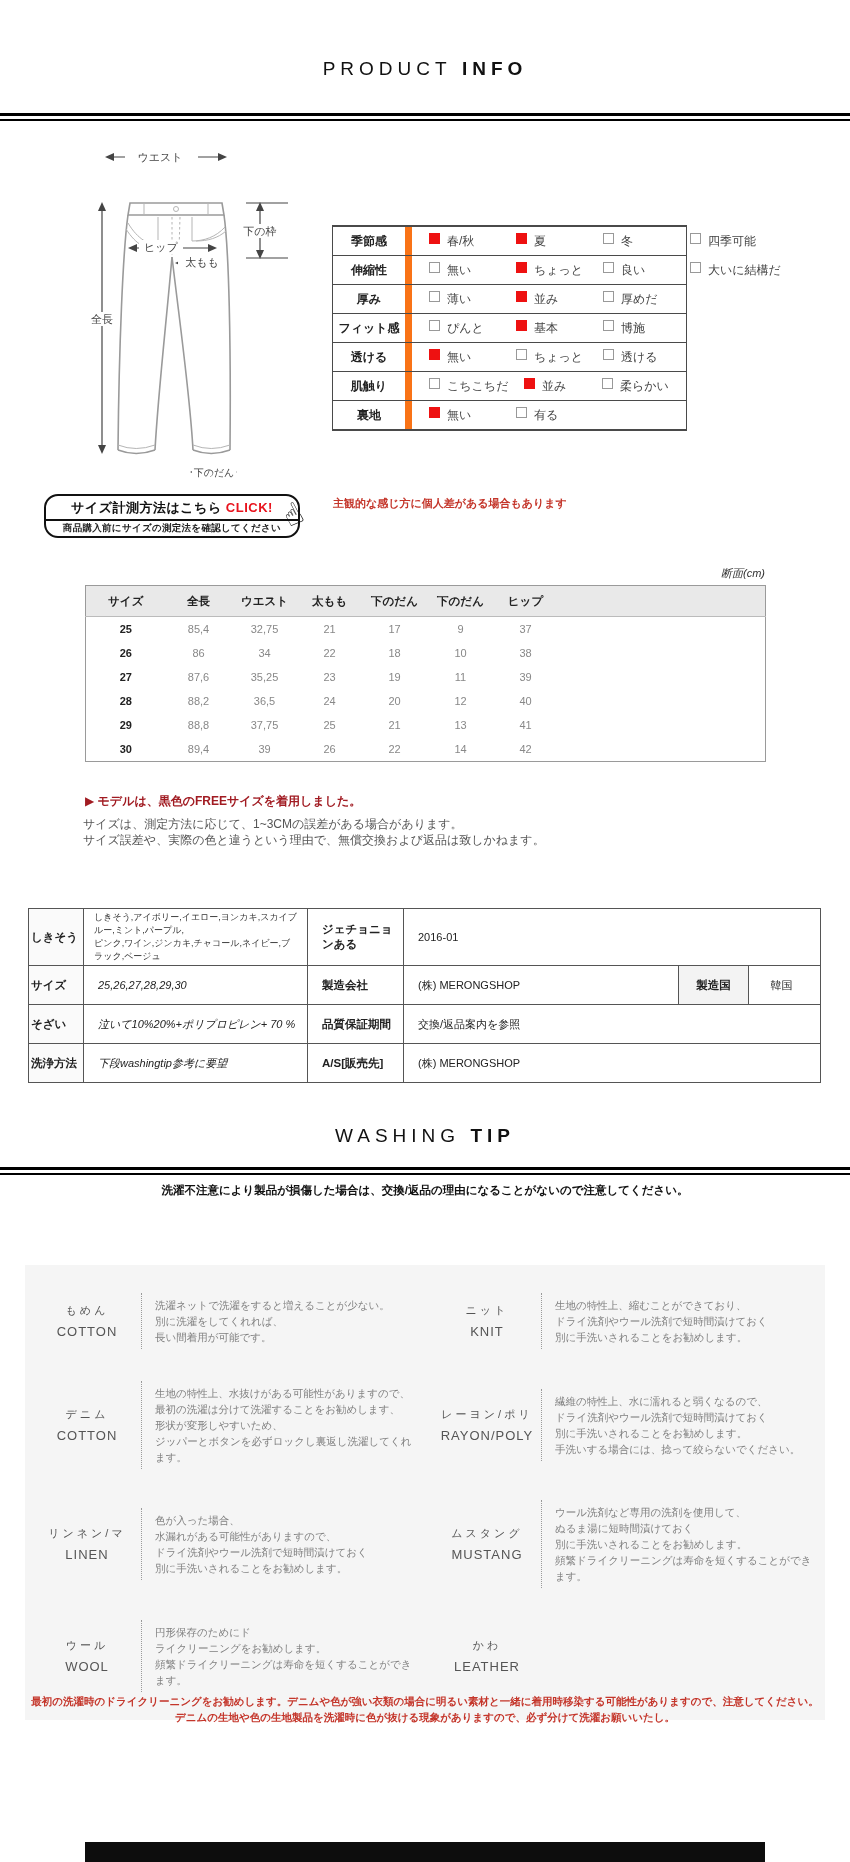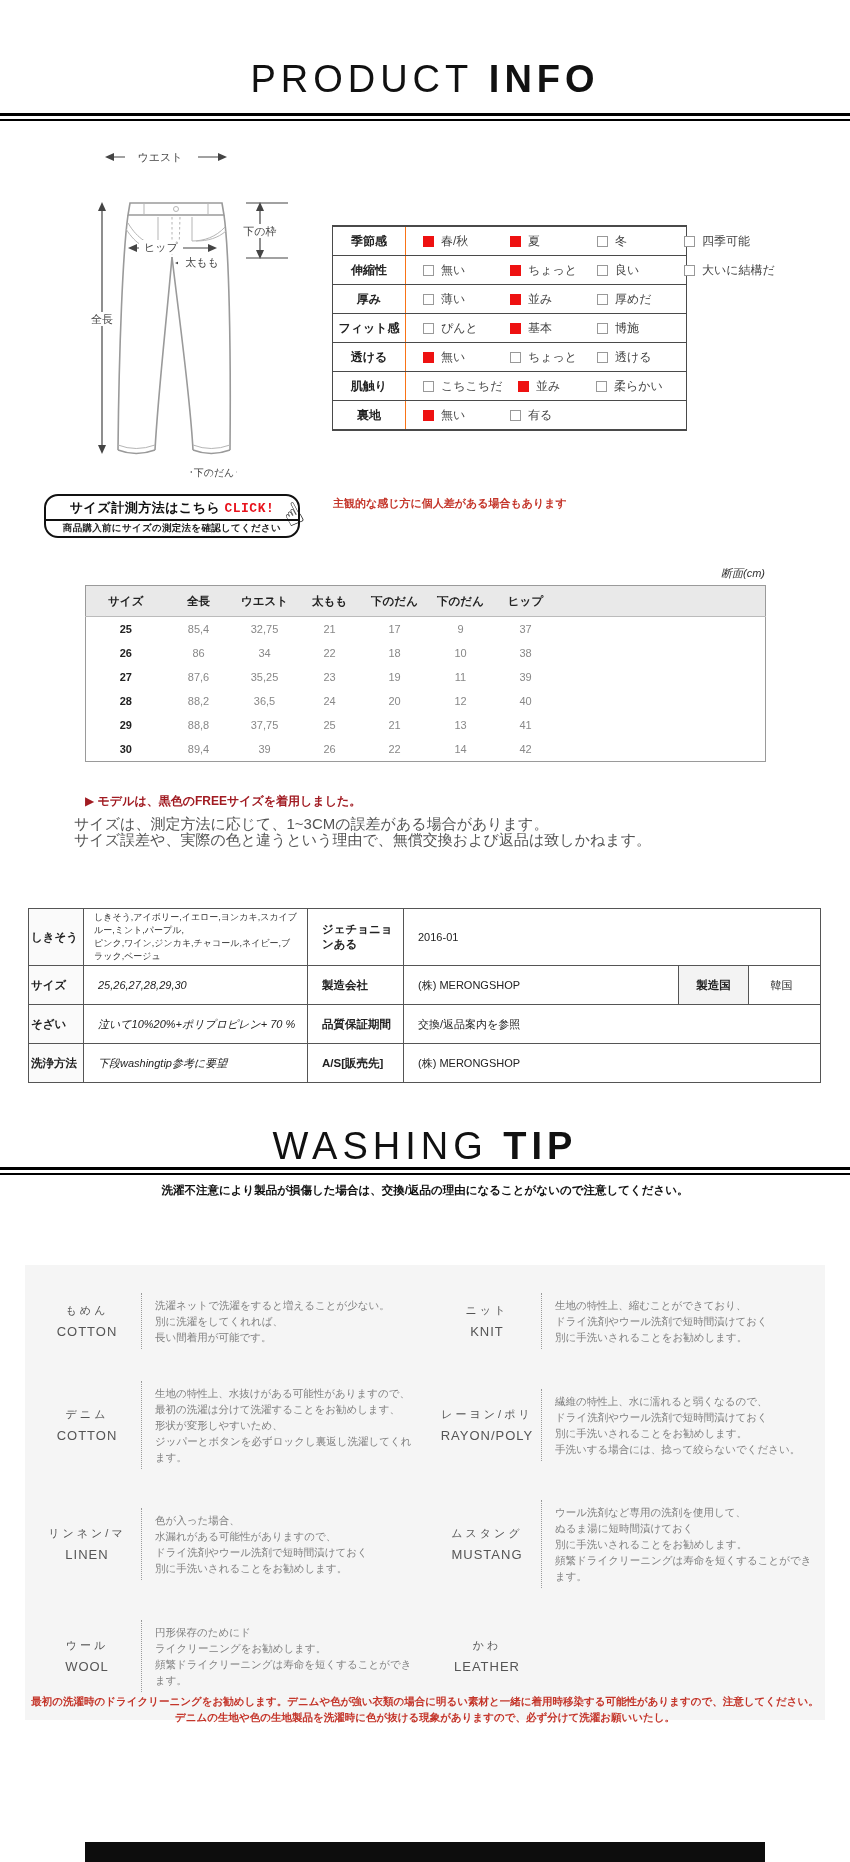--- a/index.html
+++ b/index.html
@@ -1,67 +1,67 @@
 <!DOCTYPE html>
 <html><head>
 <meta charset="utf-8">
 <style>
   html,body{margin:0;padding:0;background:#fff;}
   .wrap{position:relative;width:850px;height:1862px;background:#fff;overflow:hidden;
         font-family:"Liberation Sans","DejaVu Sans",sans-serif;color:#333;}
   .abs{position:absolute;}
 
   
-  .sec-title{width:100%;text-align:center;font-size:38px;color:#111;letter-spacing:5px;}
+  .sec-title{width:100%;text-align:center;font-size:19px;color:#111;letter-spacing:5px;}
   .sec-title .thin{font-weight:200;}
   .sec-title .bold{font-weight:700;}
   .dbl-line{width:100%;}
   .dbl-line .l1{height:3px;background:#000;}
   .dbl-line .l2{height:2px;background:#000;margin-top:3px;}
 
   
   .diagram-label{position:absolute;font-size:11px;color:#444;background:#fff;text-align:center;line-height:14px;}
   svg .pants{fill:none;stroke:#9a9a9a;stroke-width:1.6;}
   svg .pants-thin{fill:none;stroke:#b5b5b5;stroke-width:1;}
   svg .fly{fill:none;stroke:#b5b5b5;stroke-width:1;stroke-dasharray:2.5,2.5;}
   svg .arr{stroke:#444;stroke-width:1.2;fill:none;}
   svg .ah{fill:#444;stroke:none;}
 
   
   .attr-table{position:absolute;left:332px;top:225px;width:353px;border:1px solid #4a4a4a;border-bottom:2px solid #4a4a4a;border-top:2px solid #4a4a4a;}
   .attr-row{display:flex;border-bottom:1px solid #4a4a4a;height:28px;align-items:center;}
   .attr-row:last-child{border-bottom:none;}
   .attr-label{width:72px;flex:0 0 72px;text-align:center;font-size:12px;font-weight:bold;color:#222;
-              border-right:1px solid #f97316;align-self:stretch;display:flex;align-items:center;justify-content:center;}
+              border-right:7px solid #f97316;align-self:stretch;display:flex;align-items:center;justify-content:center;}
   .attr-opts{display:flex;align-items:center;padding-left:17px;flex:1;}
-  .opt{display:flex;align-items:center;font-size:12px;color:#444;width:87px;flex:0 0 auto;}
+  .opt{display:flex;font-size:12px;color:#444;width:87px;flex:0 0 auto;}
   .opt:last-child{width:auto;}
   .opt-box{width:9px;height:9px;border:1px solid #999;background:#fff;margin-right:7px;flex:0 0 auto;}
   .opt-box[data-checked="true"]{background:#ee1111;border-color:#ee1111;}
 
   
   .click-btn{position:absolute;left:44px;top:494px;width:252px;height:40px;border:2px solid #111;border-radius:14px;
              background:#fff;text-align:center;cursor:pointer;}
   .click-btn .line1{font-size:13px;font-weight:bold;color:#111;margin-top:3px;letter-spacing:0.5px;}
-  .click-btn .line1 .red{color:#e8131d;font-family:Liberation Mono, monospace;}
+  .click-btn .line1 .red{color:#e8131d;}
   .click-btn .divider{height:2px;background:#111;margin:2px 0 1px 0;}
   .click-btn .line2{font-size:9.5px;font-weight:bold;color:#222;letter-spacing:0.3px;}
   .hand-icon{position:absolute;right:-4px;top:4px;font-size:30px;color:#111;transform:rotate(-28deg);background:transparent;line-height:30px;}
 
   .notice-red{position:absolute;left:333px;top:494px;font-size:11px;line-height:18px;color:#c4352a;font-weight:bold;}
 
   
   .unit-label{position:absolute;right:85px;top:566px;font-size:11px;font-style:italic;color:#333;}
   .size-table{position:absolute;left:85px;top:585px;width:680px;border-collapse:collapse;table-layout:fixed;border:1px solid #9a9a9a;}
   .size-table th{background:#e9e9e9;font-size:11.5px;font-weight:bold;color:#222;height:28px;border-bottom:1px solid #bbb;}
   .size-table td{font-size:11px;color:#888;text-align:center;height:22px;}
   .size-table td.szcol{color:#222;font-weight:bold;}
 
   .model-note{position:absolute;left:85px;top:793px;font-size:12px;font-weight:bold;color:#a11b22;}
-  .size-notes{position:absolute;left:74px;top:816px;font-size:15px;line-height:16px;color:#555;white-space:pre-line;}
+  .size-notes{position:absolute;left:83px;top:816px;font-size:12px;line-height:16px;color:#555;white-space:pre-line;}
 
   
   .det-table{position:absolute;left:28px;top:908px;width:792px;border-collapse:collapse;table-layout:fixed;border:1px solid #555;}
   .det-table td{border:1px solid #555;font-size:11px;color:#222;padding:2px 8px;height:39px;box-sizing:border-box;}
   .det-table td.lab{background:#fafafa;font-weight:bold;text-align:left;font-size:11.5px;padding:2px 2px;}
   .det-table td.lab2{font-weight:bold;text-align:left;padding-left:14px;font-size:11.5px;}
   .det-table td.lab3{background:#f3f3f3;font-weight:bold;text-align:center;font-size:11.5px;}
   .det-table td.val{padding-left:14px;}
   .det-table td.val-small{font-size:9px;line-height:13px;white-space:pre-line;color:#333;padding-left:10px;}
   .det-table td.italic{font-style:italic;}

